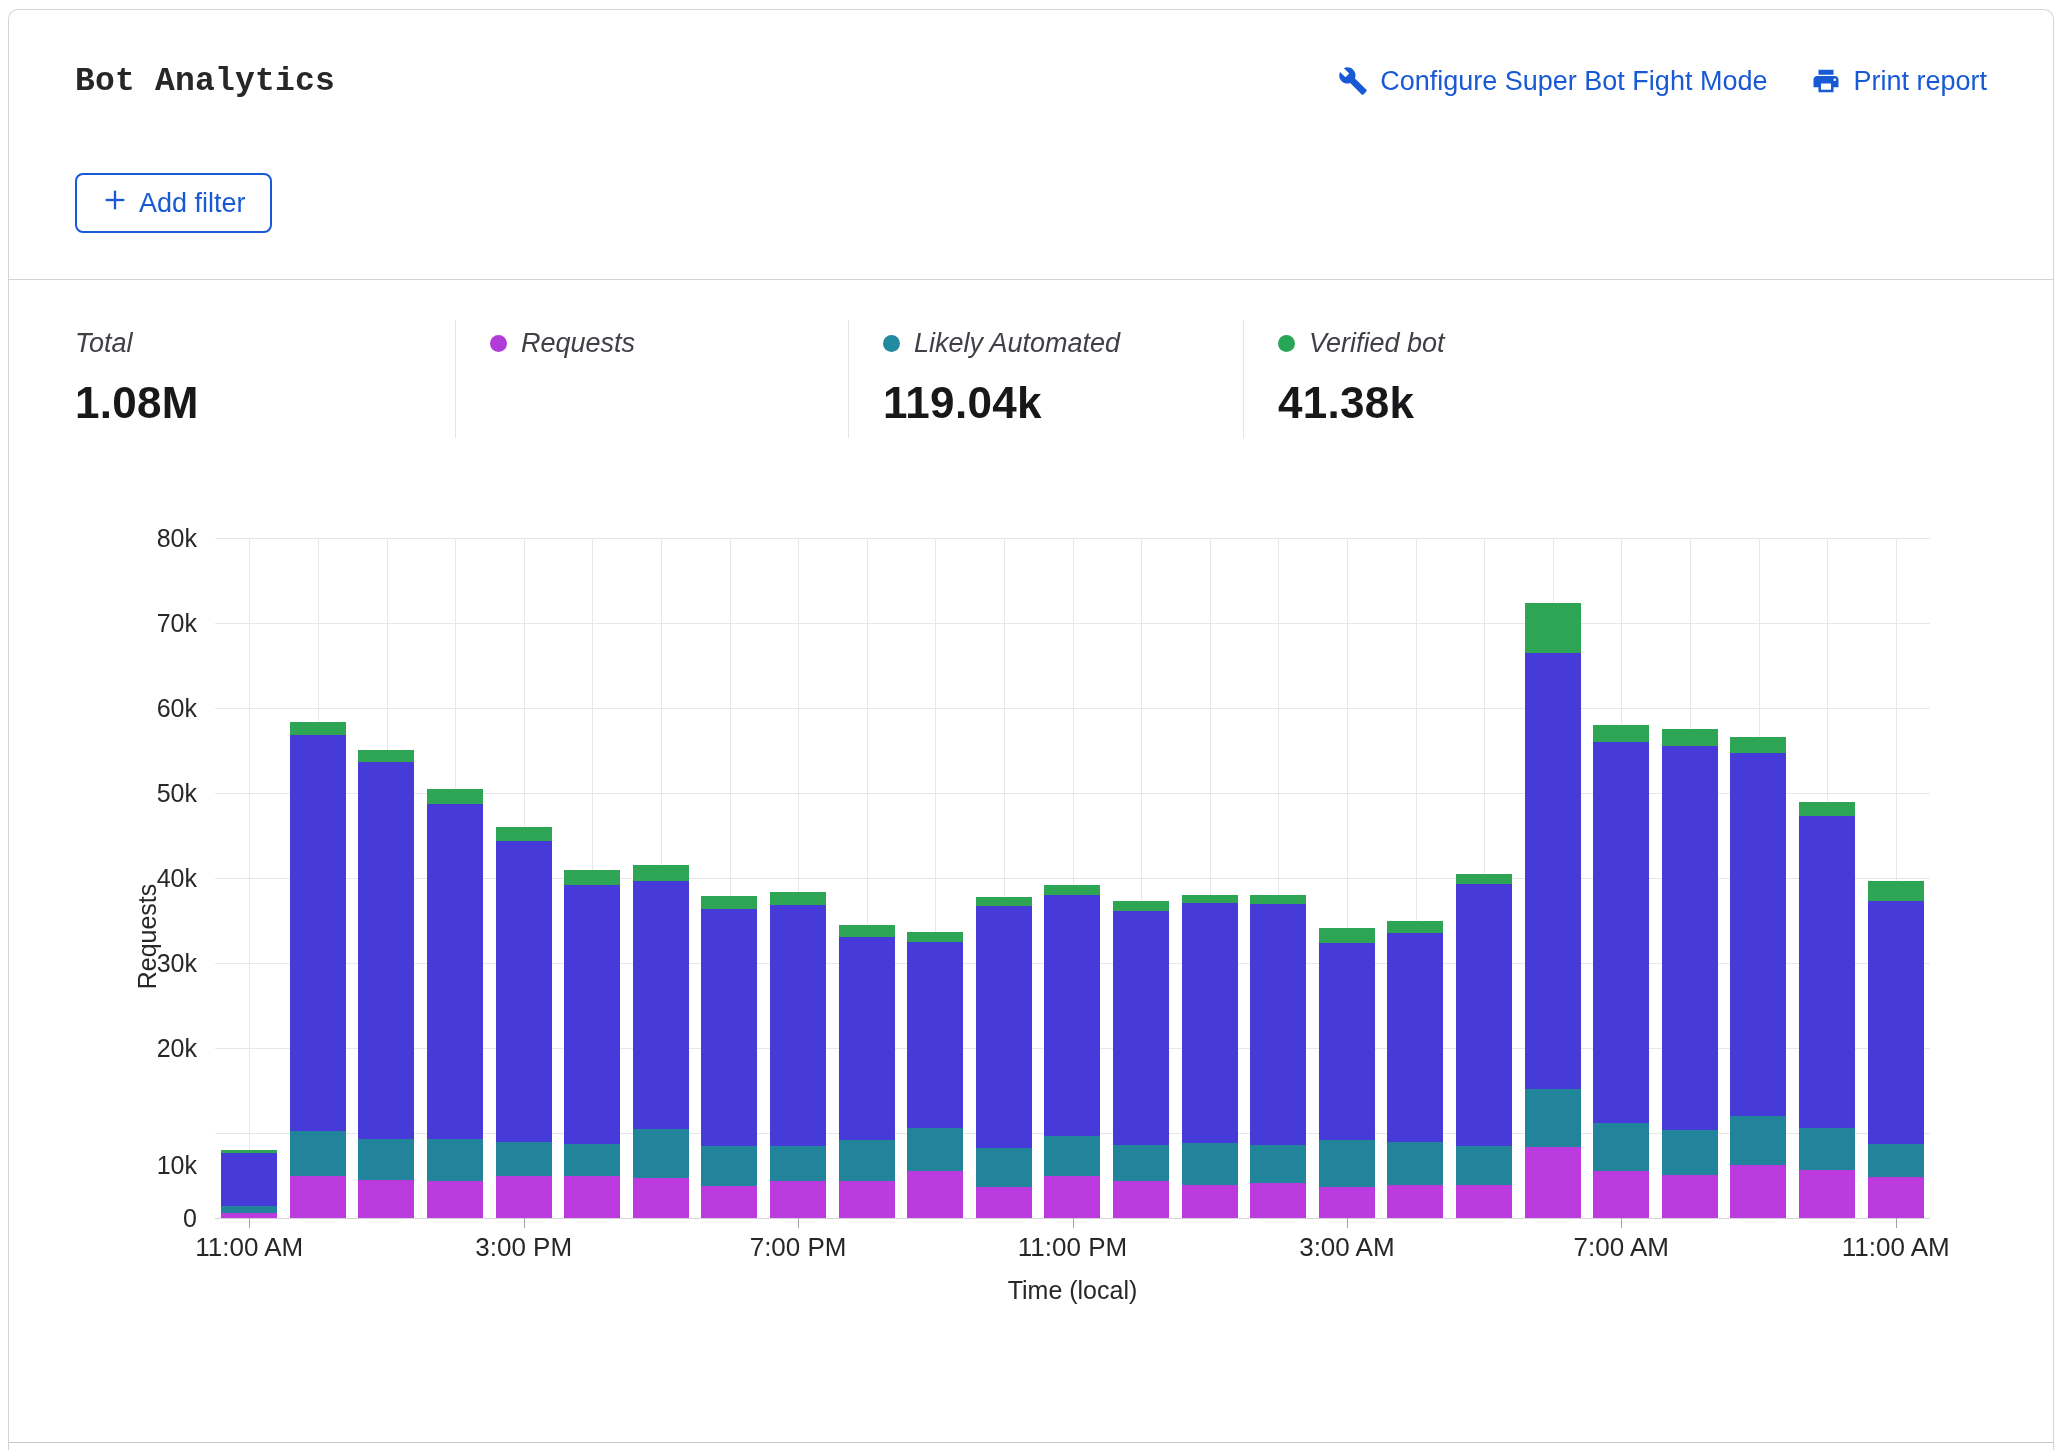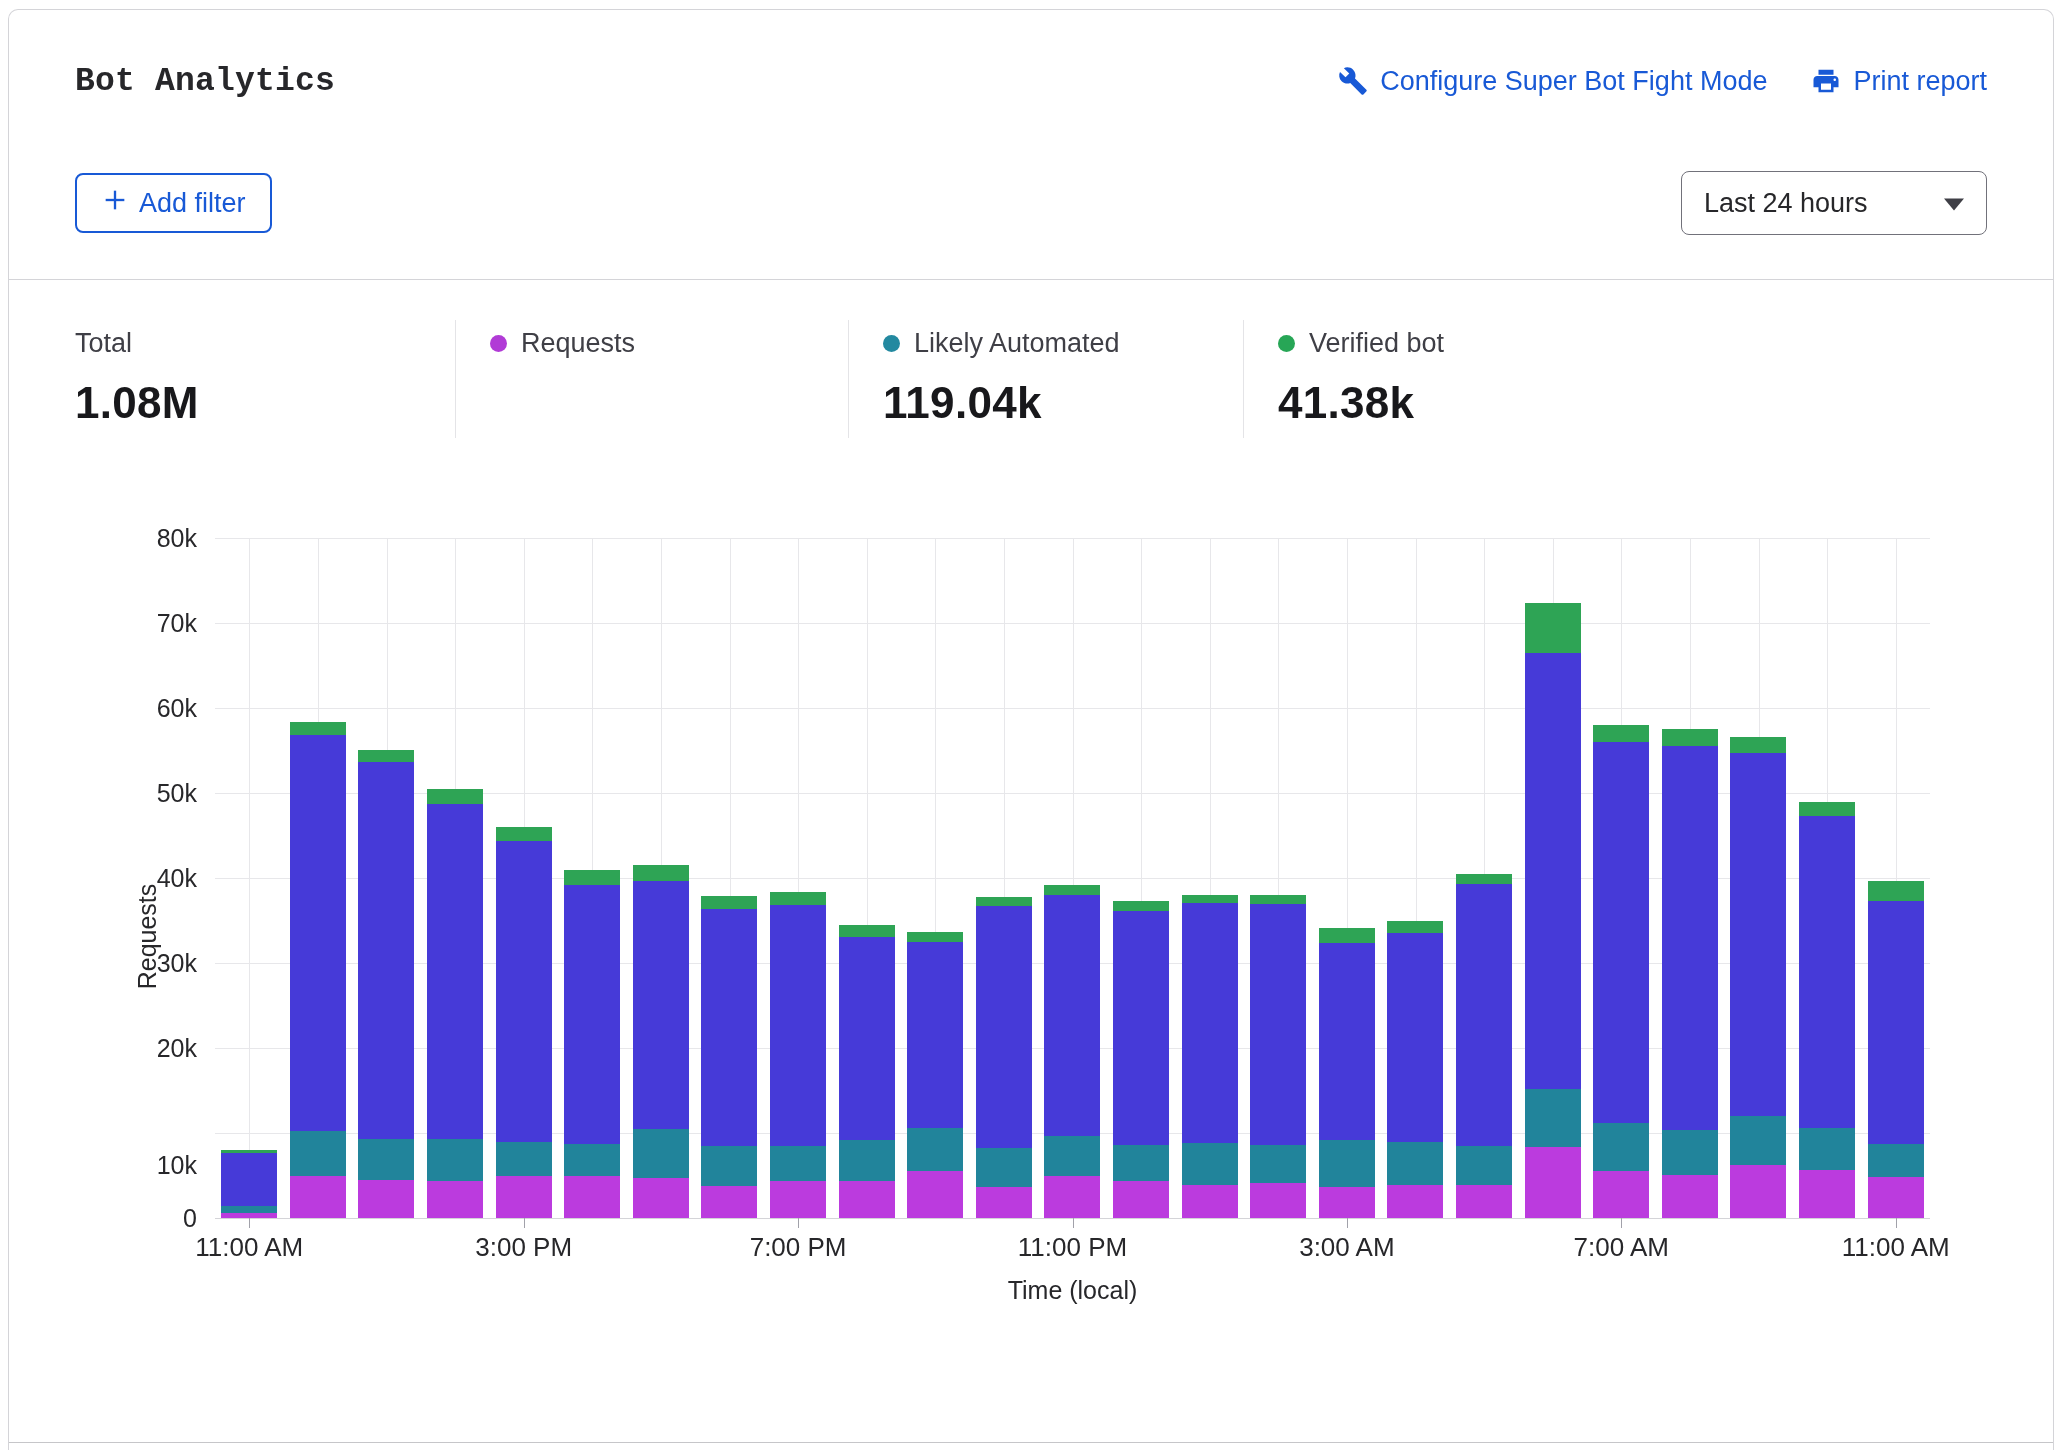--- a/index.html
+++ b/index.html
@@ -25,21 +25,21 @@
       border-top:12px solid #3F3F46; }
   .header-divider { border-top:1px solid #D4D4D8; }
   
   .section { padding:0 66px; }
   .section-title-row { display:flex; align-items:center; gap:14px; margin-top:80px; }
   .section-title { font-size:29px; font-weight:700; color:#18181B; }
   
   .stats { display:grid; grid-template-columns:380px 393px 395px 394px 350px; margin-top:40px; }
   .stat { padding:6px 0 10px 34px; border-left:1px solid #E4E4E7; }
   .stat:first-child { padding-left:0; border-left:none; }
-  .stat-label-row { display:flex; align-items:center; gap:14px; height:34px; }
+  .stat-label-row { display:flex; align-items:center; gap:14px; height:34px;font-style:italic; }
   .stat-label { font-size:27px; color:#3F3F46; }
   .legend-dot { width:17px; height:17px; border-radius:50%; flex:0 0 auto; }
   .stat-value { margin-top:18px; font-size:44px; font-weight:700; color:#18181B; letter-spacing:.3px; }
   
   .chart-wrap { position:relative; margin-top:100px; margin-left:140px; margin-right:57px; }
   .plot { position:relative; height:680px; }
   .hline { position:absolute; left:0; right:0; height:1px; background:var(--grid); }
   .hline.base { background:var(--axisline); }
   .vline { position:absolute; top:0; bottom:1px; width:1px; background:var(--grid); }
   .bars { position:absolute; left:0; right:0; top:0; bottom:0; display:flex; align-items:flex-end; }
@@ -86,24 +86,20 @@
     <div class="hdr-row2">
       <button class="add-filter-btn">
         <span>
           <svg width="28" height="28" viewBox="0 0 24 24" fill="#1859D6">
               <path d="M11 4h2v16h-2z"></path>
               <path d="M4 11h16v2H4z"></path>
             </svg>
         </span>
         <span>Add filter</span>
       </button>
-      <div class="select-box">
-        <span>Last 24 hours</span>
-        <span class="select-caret"></span>
-      </div>
     </div>
   </div>
 
   <div class="header-divider"></div>
 
   <div class="section">
 
     <div class="stats">
       <div class="stat">
         <div class="stat-label-row">

